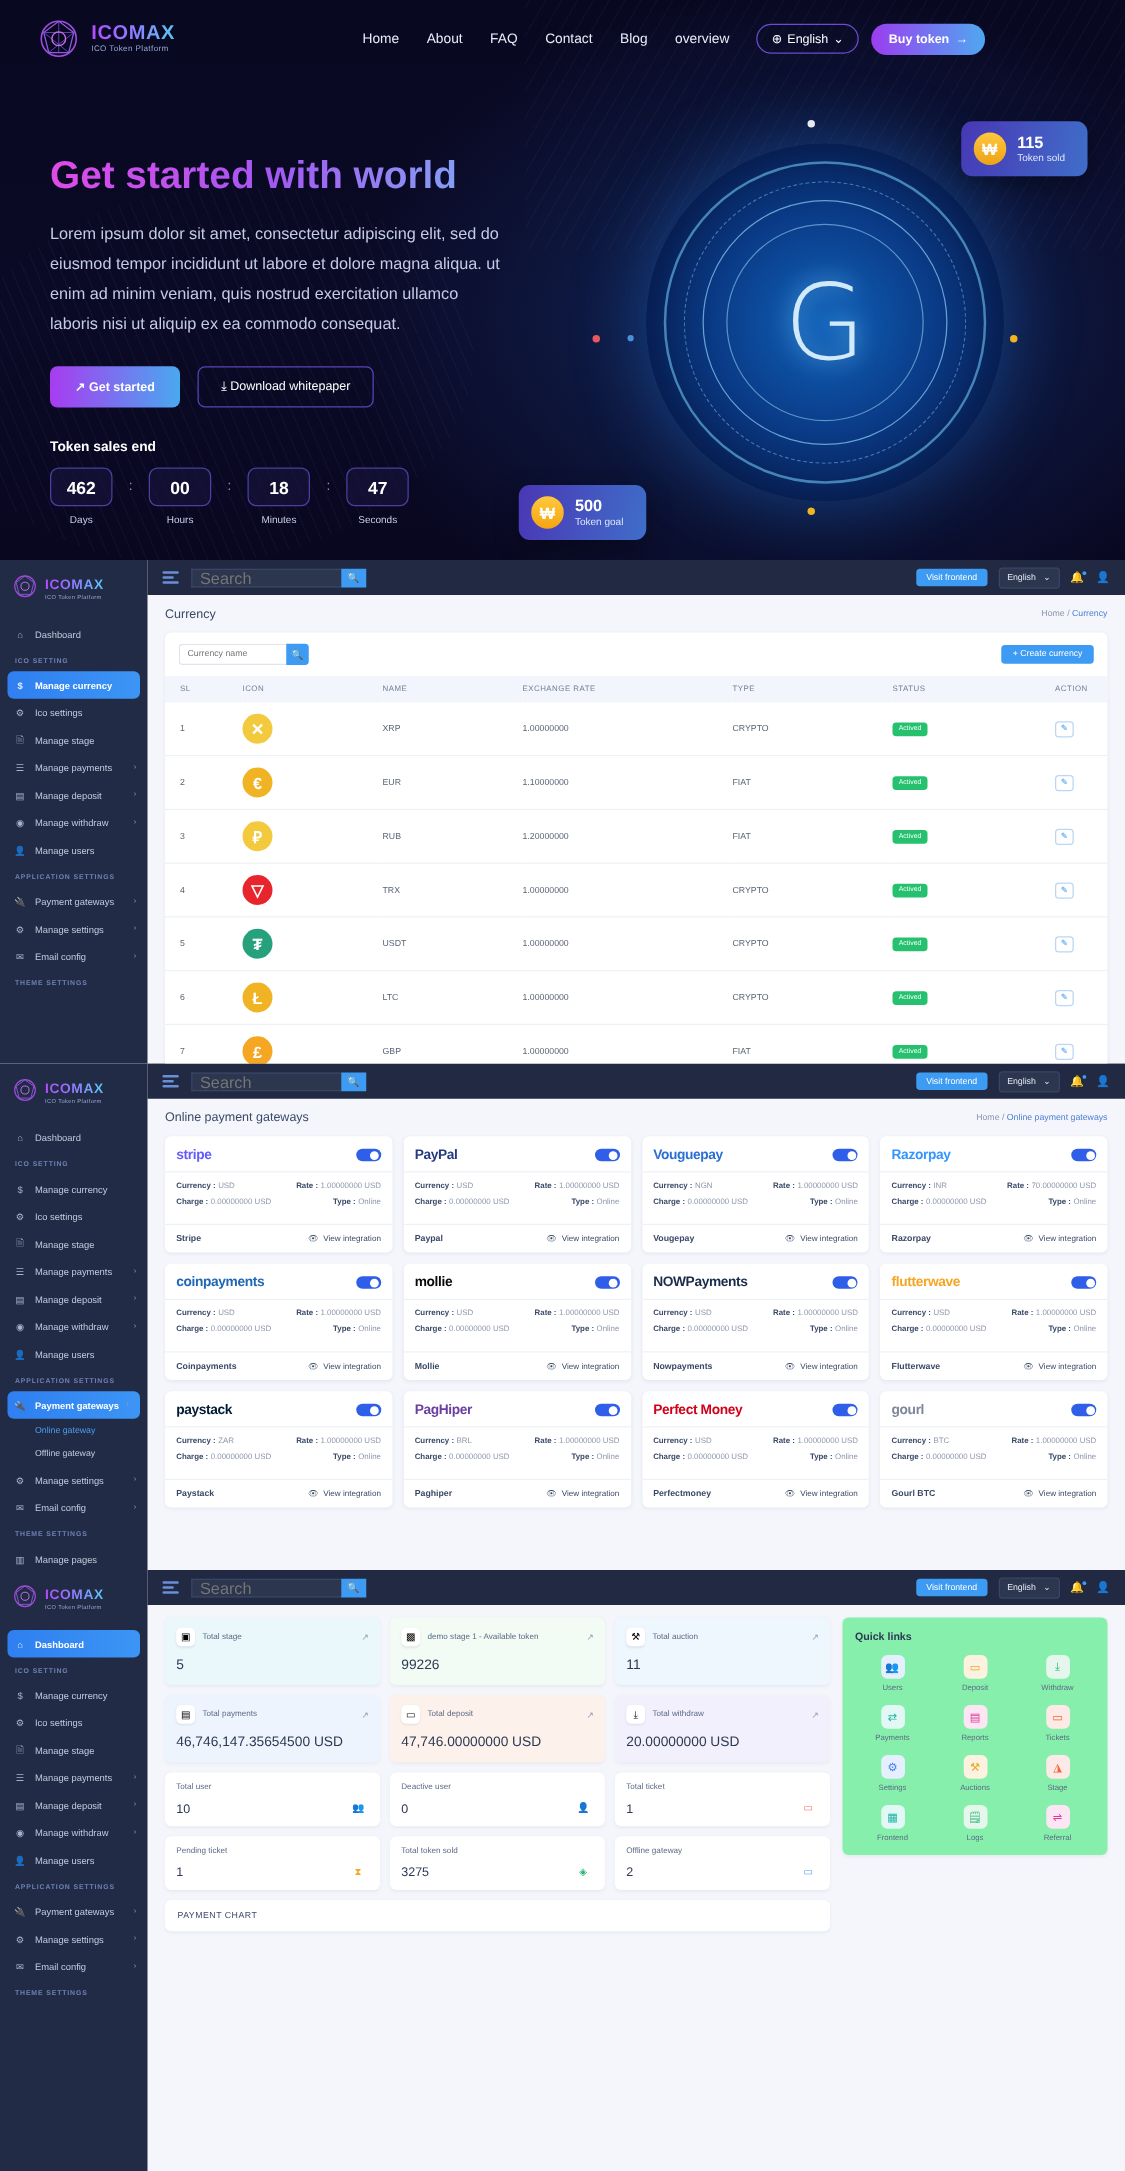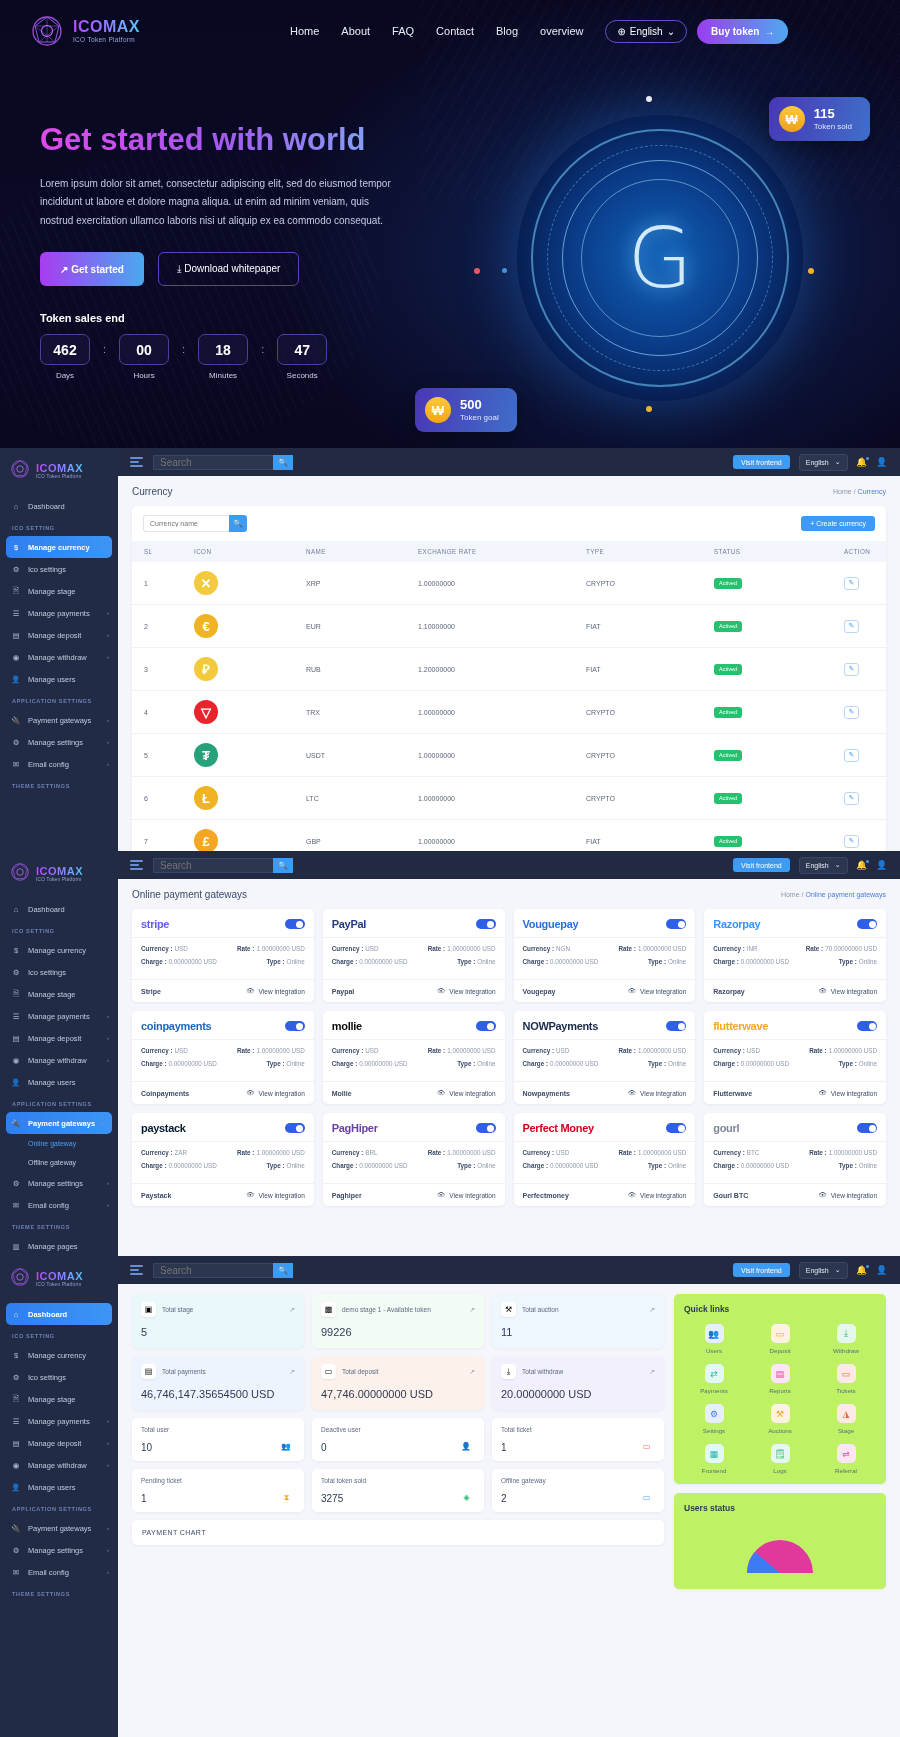--- a/index.html
+++ b/index.html
@@ -67,21 +67,21 @@
     display: flex; align-items: center; gap: 5px;
   }
 
   
   .hero-copy { position: absolute; left: 40px; top: 120px; width: 430px; z-index: 4; }
   .hero-title {
     font-size: 31px; line-height: 1.32; font-weight: bold;
     background: linear-gradient(100deg,#e04ae8 0%, #a458f0 42%, #6fd1f7 100%);
     -webkit-background-clip: text; background-clip: text; color: transparent;
   }
-  .hero-desc { margin-top: 14px; font-size: 10px; line-height: 1.85; color: #c4cbe4; width: 360px; }
+  .hero-desc { margin-top: 14px; font-size: 13px; line-height: 1.85; color: #c4cbe4; width: 360px; }
   .hero-btns { display: flex; gap: 14px; margin-top: 22px; }
   .btn-start {
     background: linear-gradient(90deg,#a83cf0 0%, #49a9ef 100%);
     color: #fff; font-size: 10px; font-weight: bold;
     padding: 10px 20px; border-radius: 6px; border: none;
   }
   .btn-wp {
     background: transparent; border: 1px solid #5a43b8;
     color: #fff; font-size: 10px; padding: 10px 18px; border-radius: 6px;
   }
@@ -168,21 +168,21 @@
   .admin-topbar {
     position: absolute; left: 118px; top: 0; right: 0; height: 28px;
     background: #212a42; display: flex; align-items: center; padding: 0 12px;
   }
   .burger { width: 13px; display: flex; flex-direction: column; gap: 2.5px; margin-right: 10px; }
   .burger i { display: block; height: 1.6px; background: #6b8fd6; border-radius: 2px; }
   .burger i:nth-child(2) { width: 9px; }
   .topsearch { display: flex; height: 15px; }
   .topsearch input {
     width: 120px; background: #2c364f; border: 1px solid #394564; border-right: none;
-    color: #8d98b4; font-size: 10px; padding: 0 6px; outline: none;
+    color: #8d98b4; font-size: 13px; padding: 0 6px; outline: none;
     font-family: "Liberation Sans", sans-serif;
   }
   .topsearch .sbtn {
     width: 20px; background: #3d9bf3; display: flex; align-items: center; justify-content: center;
     color: #fff; font-size: 8px; border: none;
   }
   .top-right { margin-left: auto; display: flex; align-items: center; gap: 9px; }
   .visit-btn { background: #3d9bf3; color: #fff; font-size: 7px; padding: 3.5px 8px; border-radius: 3px; border: none; }
   .lang-sel {
     background: #2c364f; color: #e4e9f5; font-size: 7px; padding: 3.5px 6px;
@@ -275,21 +275,21 @@
   .stat.small { padding-bottom: 8px; }
   .stat.small .row2 { display: flex; align-items: flex-end; }
   .stat.small .circ-ic {
     margin-left: auto; width: 17px; height: 13px; border-radius: 4px;
     display: flex; align-items: center; justify-content: center; font-size: 8px;
   }
   .chart-card { background: #fff; border-radius: 5px; padding: 9px 10px; box-shadow: 0 1px 3px rgba(40,50,80,0.06); }
   .chart-title { font-size: 7px; color: #3b4a68; letter-spacing: .4px; }
 
   .dash-right { width: 212px; }
-  .panel { background: #bef264; border-radius: 5px; padding: 10px; box-shadow: 0 1px 3px rgba(40,50,80,0.06); }
+  .panel { background: #86efac; border-radius: 5px; padding: 10px; box-shadow: 0 1px 3px rgba(40,50,80,0.06); }
   .panel h4 { font-size: 8.5px; color: #2d3952; font-weight: bold; margin-bottom: 10px; }
   .ql-grid { display: grid; grid-template-columns: repeat(3,1fr); gap: 10px 6px; }
   .ql { text-align: center; }
   .ql .bx {
     width: 19px; height: 19px; border-radius: 5px; margin: 0 auto 4px;
     display: flex; align-items: center; justify-content: center; font-size: 9px;
   }
   .ql .nm { font-size: 6.2px; color: #5c6a85; }
 </style>
 </head>
@@ -1290,28 +1290,18 @@
                 <div class="ql">
                   <div class="bx" style="background:#e5f7ec;color:#2bb673">🗒</div>
                   <div class="nm">Logs</div>
                 </div>
                 <div class="ql">
                   <div class="bx" style="background:#fce6f4;color:#e0399b">⇌</div>
                   <div class="nm">Referral</div>
                 </div>
               </div>
           </div>
-          <div class="panel" style="margin-top:9px;">
-            <h4>Users status</h4>
-            <div style="display:flex;justify-content:center;">
-              <svg width="90" height="56" viewBox="0 0 90 56">
-                <path d="M45 50 A 40 40 0 0 1 45 50" fill="none"></path>
-                <path d="M12 50 A 33 33 0 0 1 78 50 Z" fill="#e0399b"></path>
-                <path d="M12 50 A 33 33 0 0 1 20 29 L45 50 Z" fill="#3d7bf5"></path>
-              </svg>
-            </div>
-          </div>
         </div>
       </div>
     </div>
   </section>
 
 </div>
 
 </body></html>

